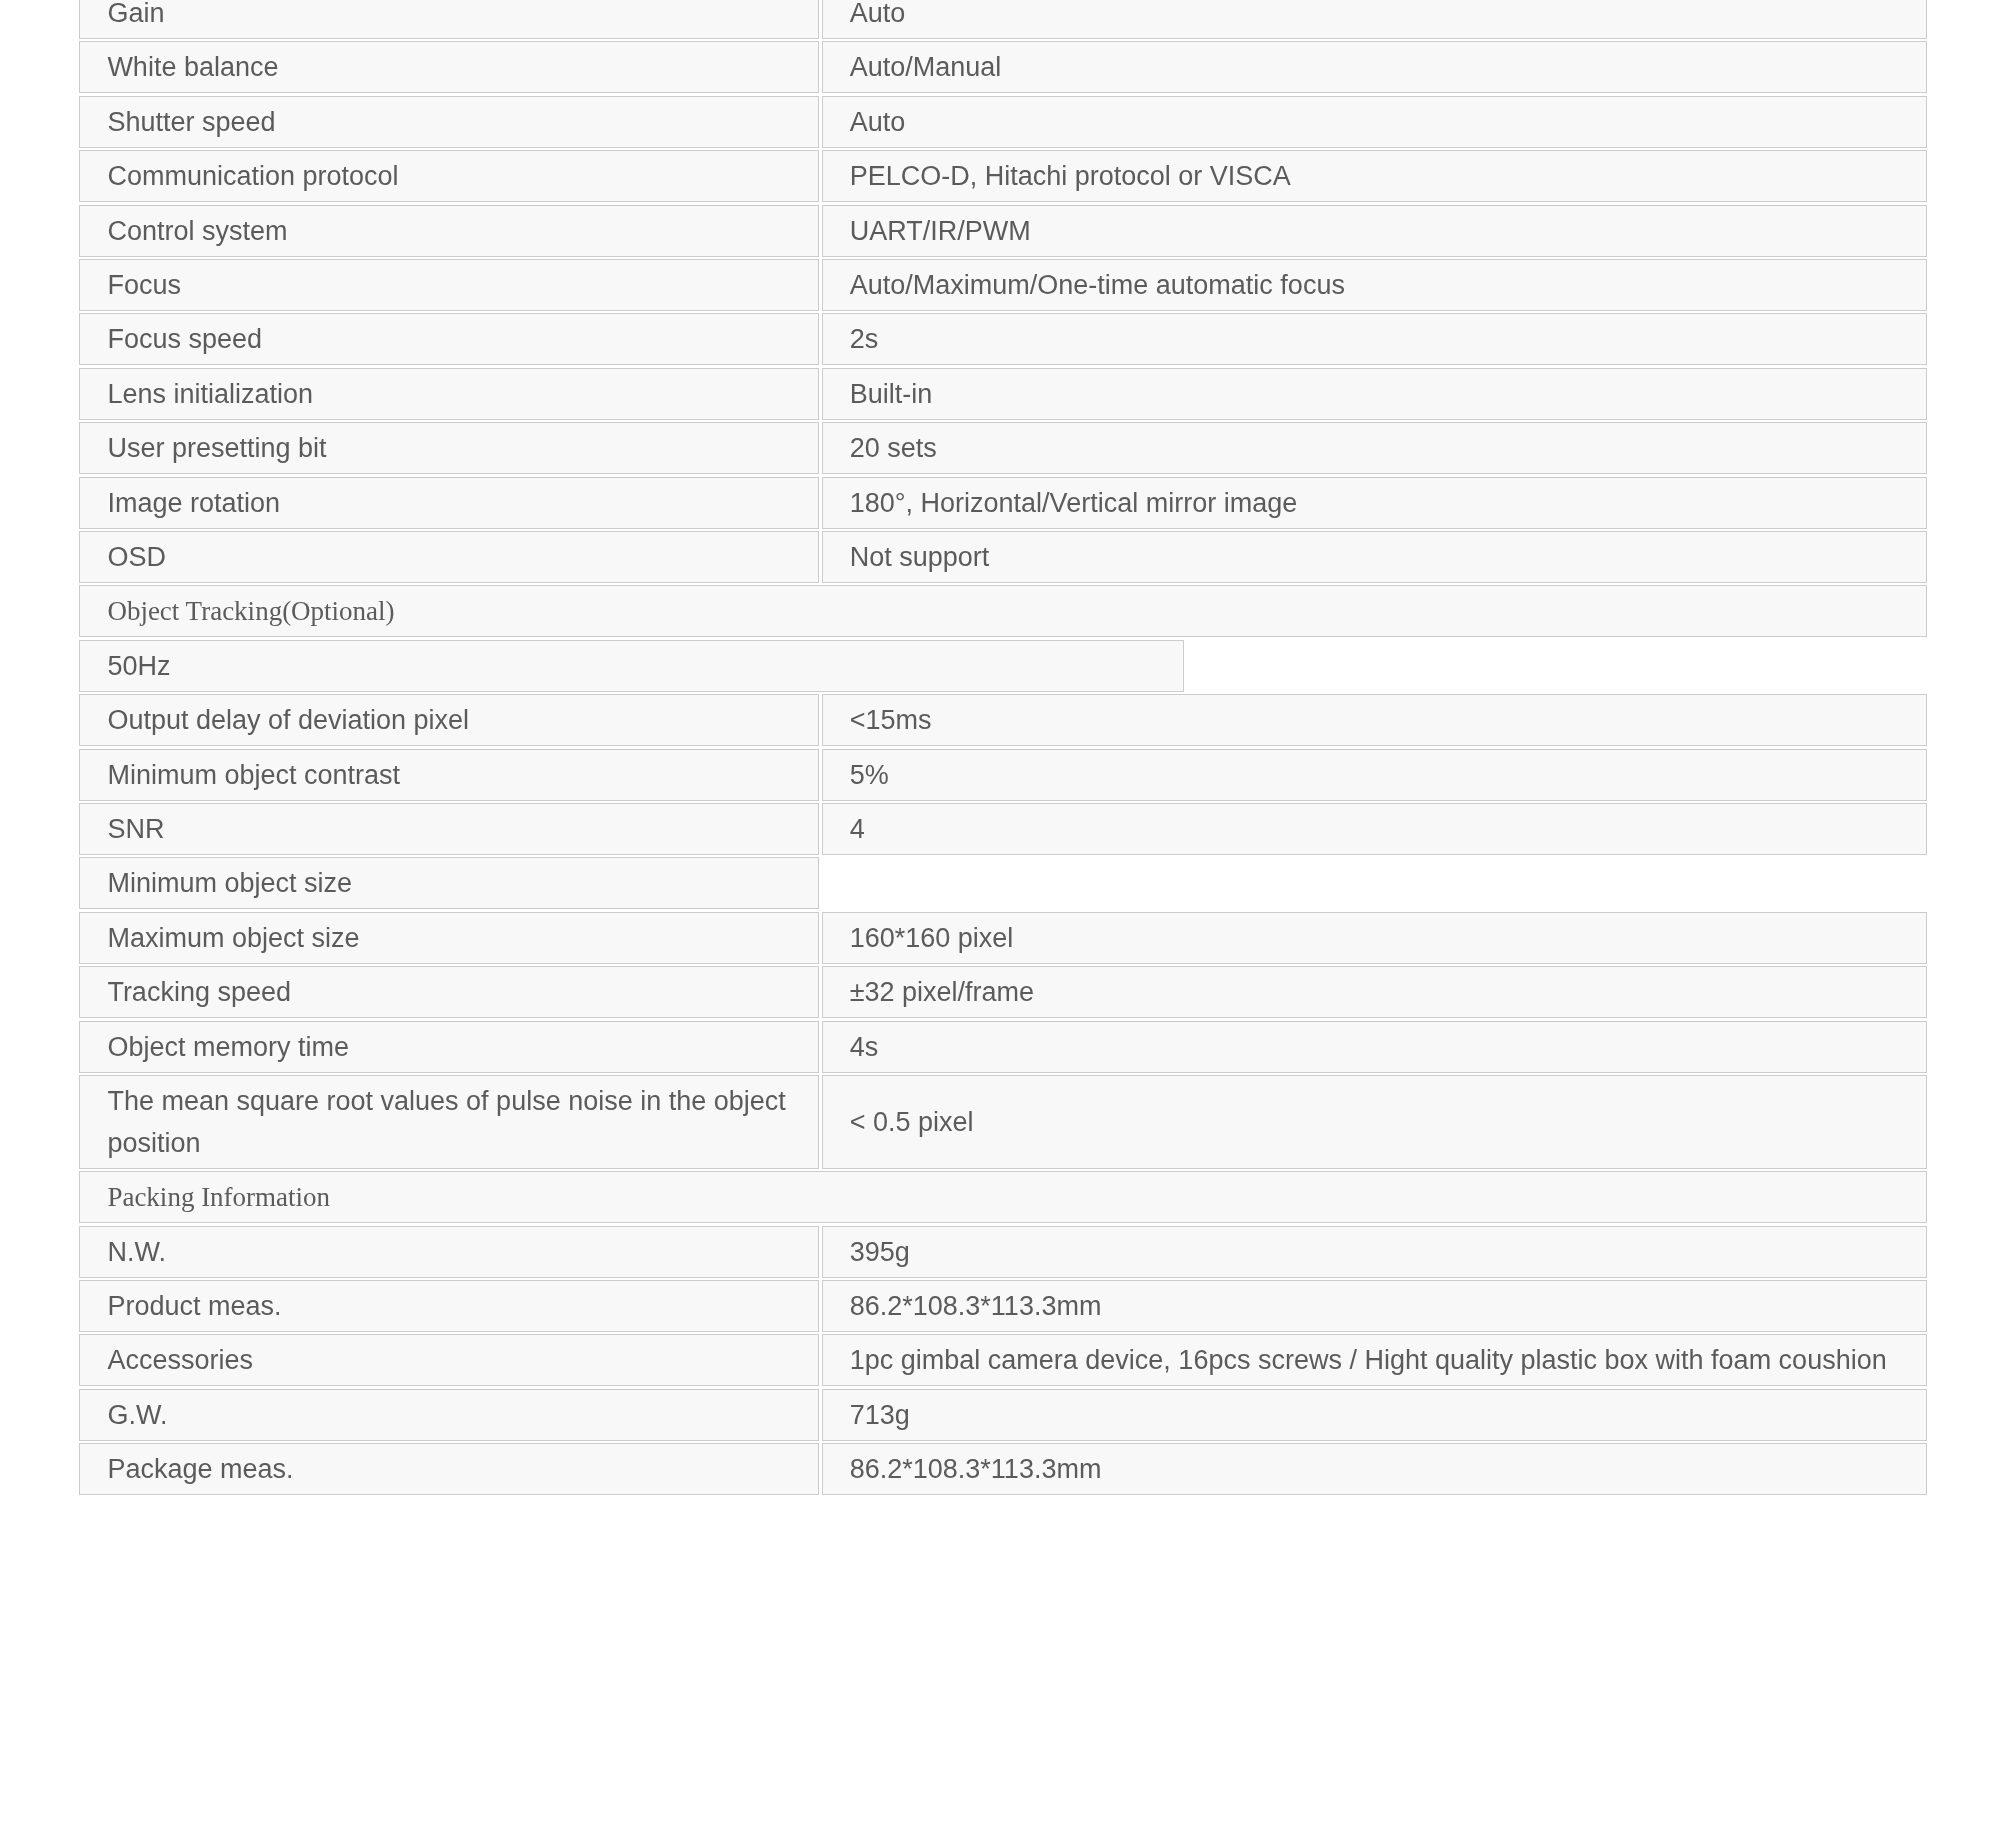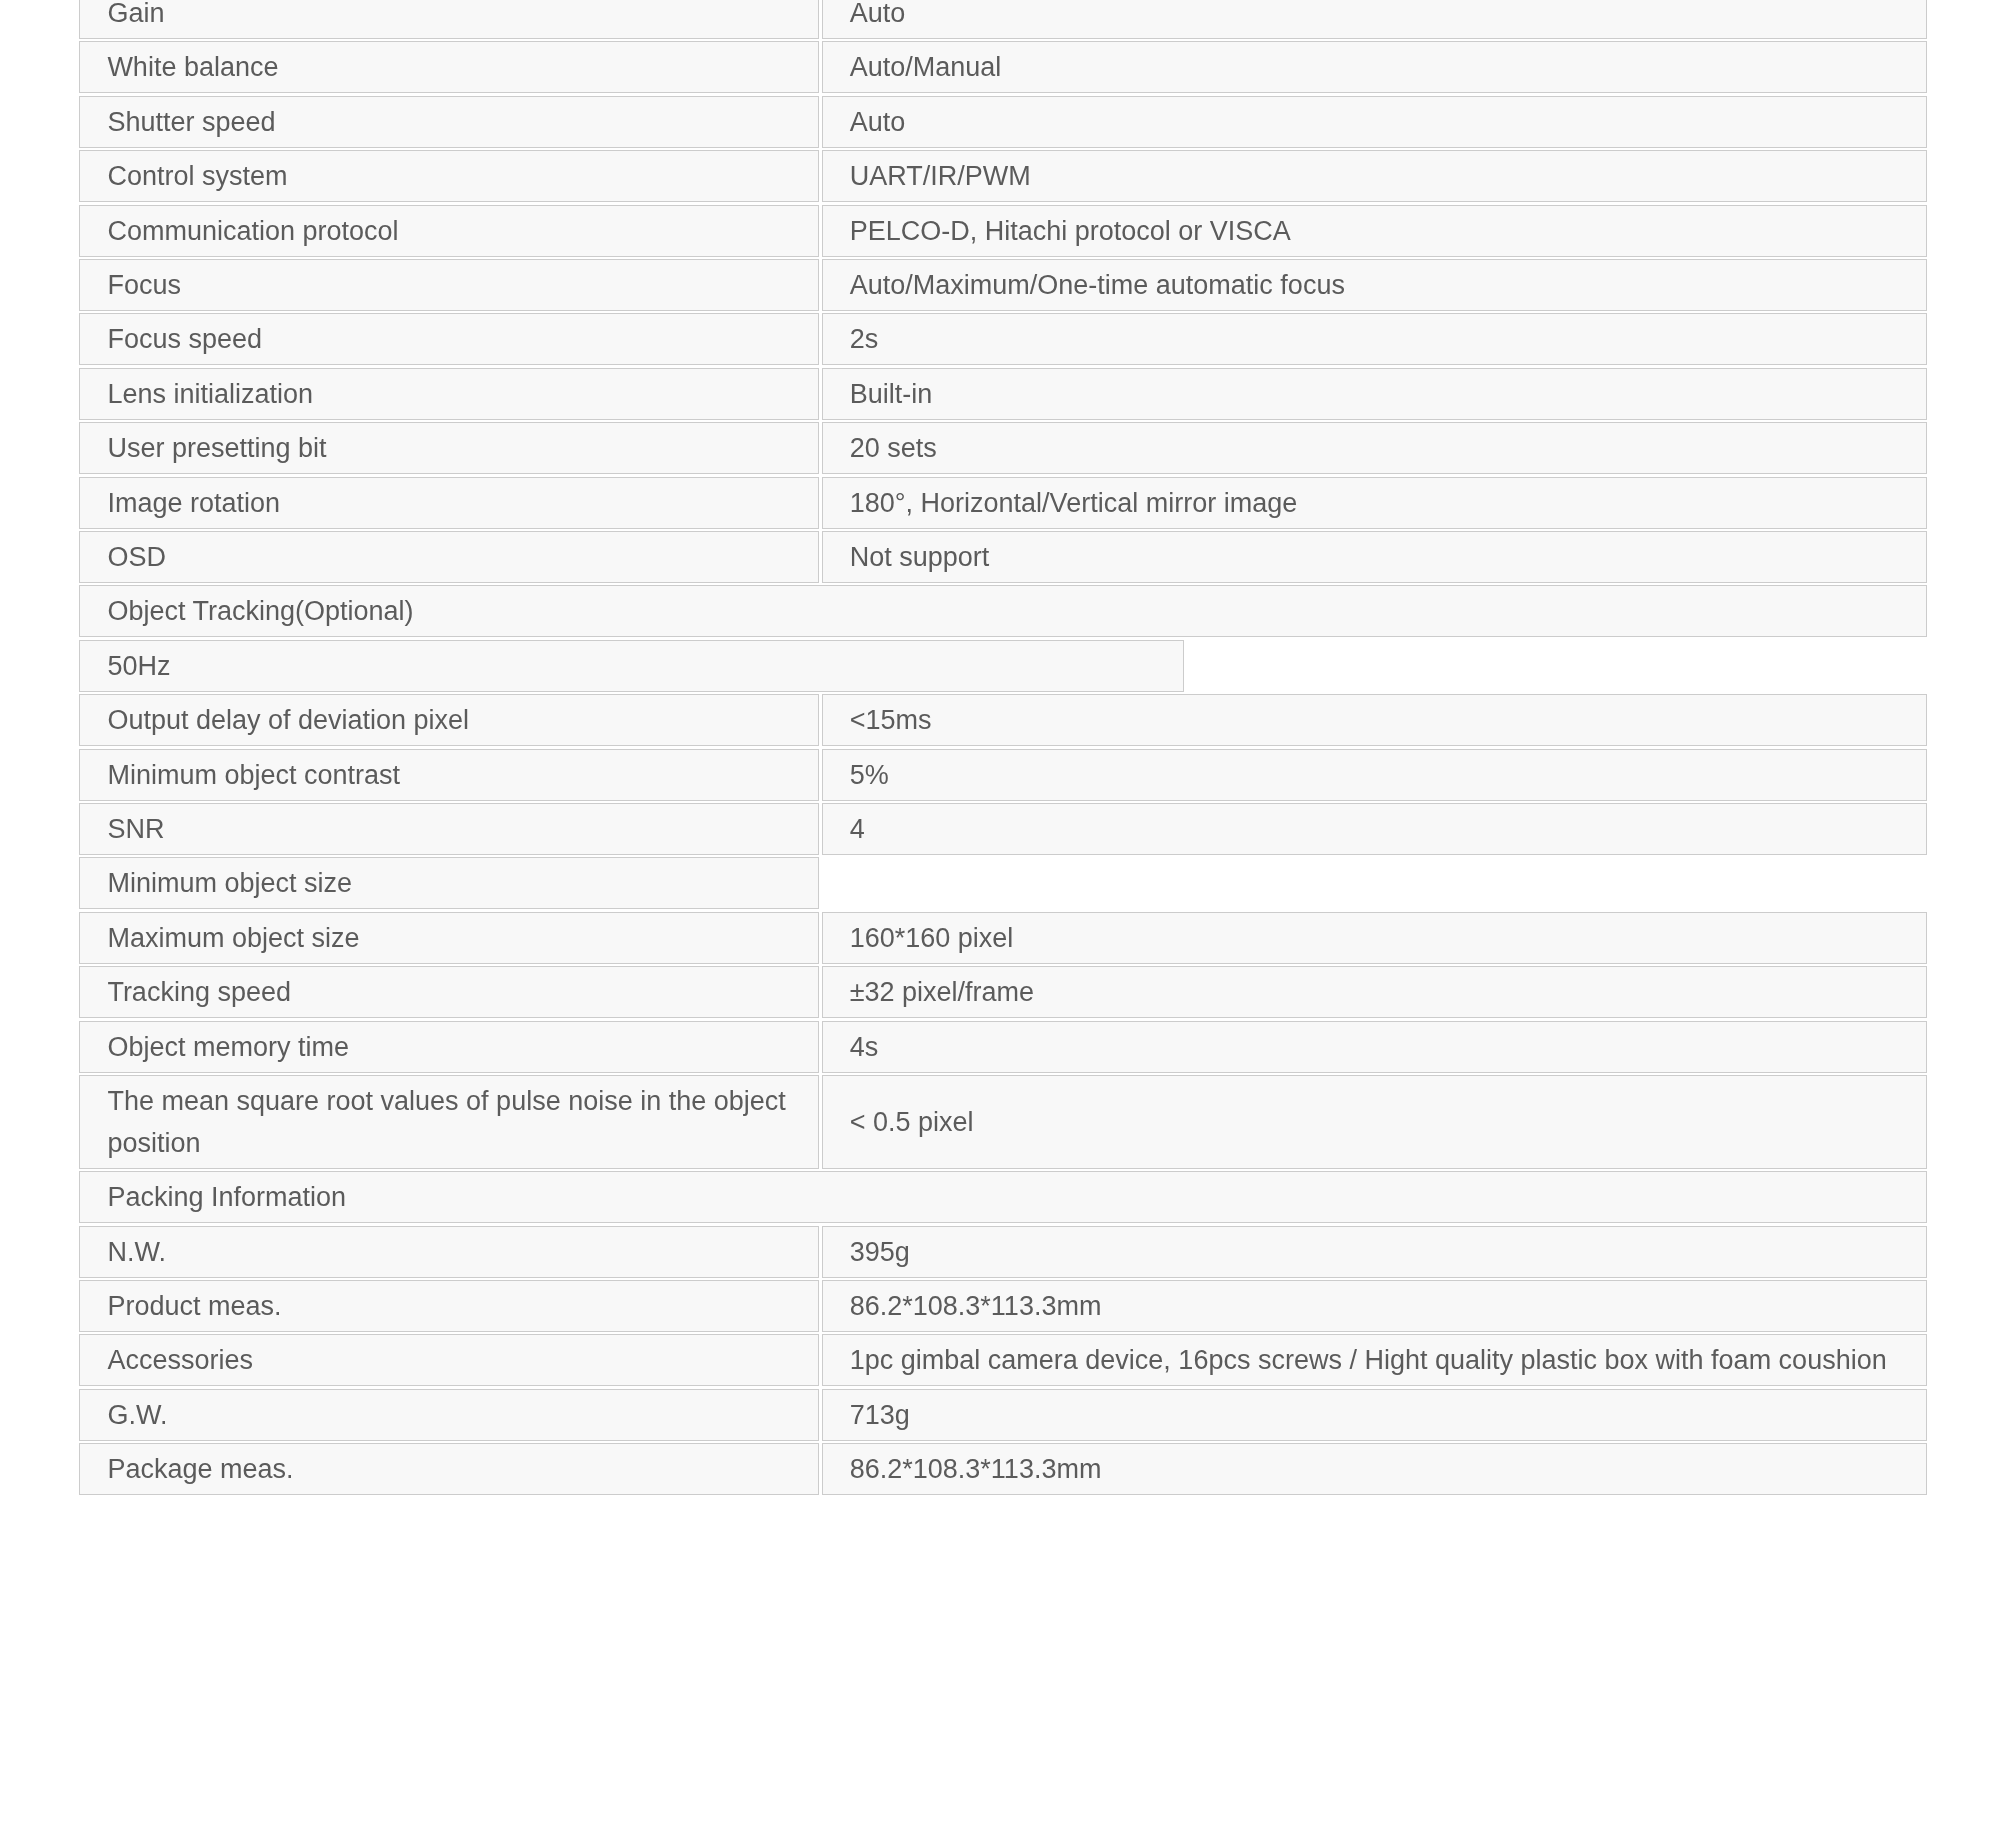--- a/index.html
+++ b/index.html
@@ -41,20 +41,21 @@
   }
   .label-cell {
     width: 740px;
     margin-right: 2.4px;
   }
   .value-cell {
     width: 1105px;
   }
   .section-cell {
     width: 1848px;
+    font-family: Liberation Serif, serif;
   }
   .cell span {
     display: block;
   }
 </style>
 </head>
 <body style="background: rgb(255, 255, 255);">
 
 <div class="table-wrap">
   <div>
@@ -77,32 +78,32 @@
       <div class="row">
         <div class="cell label-cell">
           <span>Shutter speed</span>
         </div>
         <div class="cell value-cell">
           <span>Auto</span>
         </div>
       </div>
       <div class="row">
         <div class="cell label-cell">
+          <span>Communication protocol</span>
+        </div>
+        <div class="cell value-cell">
+          <span>PELCO-D, Hitachi protocol or VISCA</span>
+        </div>
+      </div>
+      <div class="row">
+        <div class="cell label-cell">
           <span>Control system</span>
         </div>
         <div class="cell value-cell">
           <span>UART/IR/PWM</span>
-        </div>
-      </div>
-      <div class="row">
-        <div class="cell label-cell">
-          <span>Communication protocol</span>
-        </div>
-        <div class="cell value-cell">
-          <span>PELCO-D, Hitachi protocol or VISCA</span>
         </div>
       </div>
       <div class="row">
         <div class="cell label-cell">
           <span>Focus</span>
         </div>
         <div class="cell value-cell">
           <span>Auto/Maximum/One-time automatic focus</span>
         </div>
       </div>

